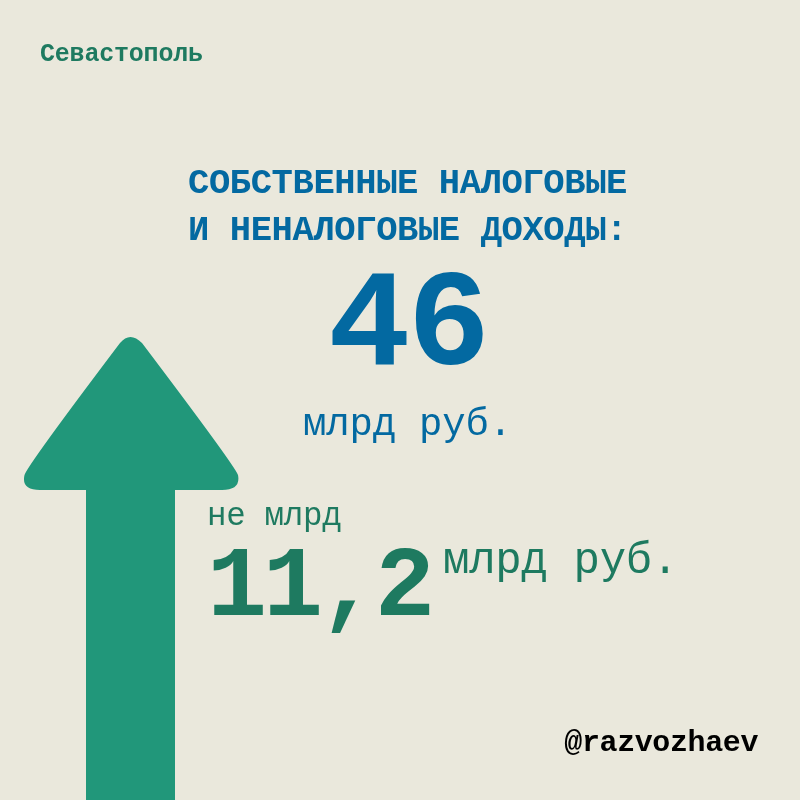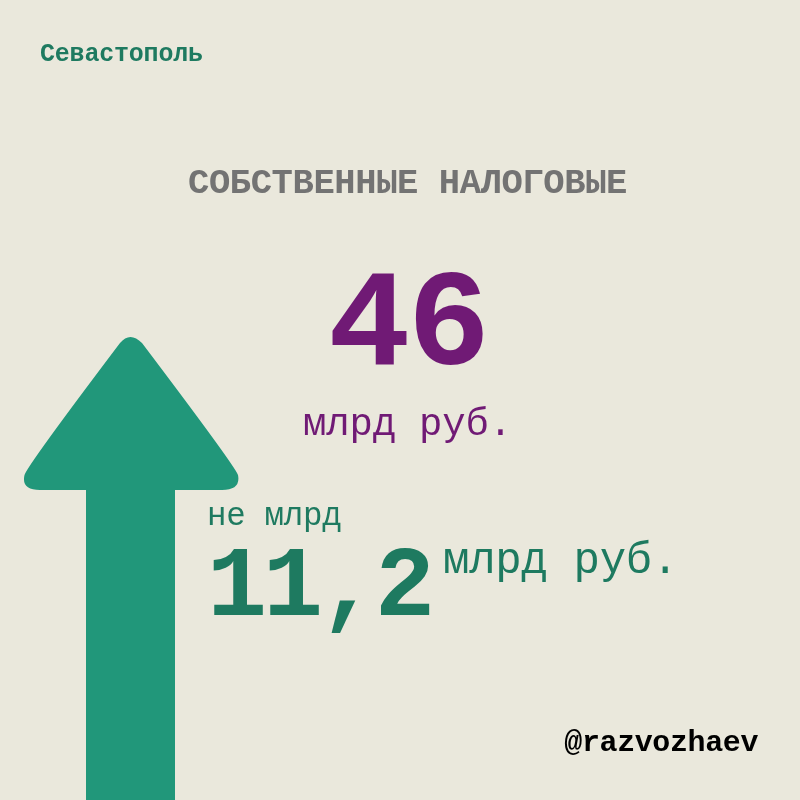--- a/index.html
+++ b/index.html
@@ -141,25 +141,26 @@
       Q 130 11 142 23
       Q 235 146 238 155
       Q 241 170 222 170
       L 175 170
       L 175 480
       Z" fill="#21977A"></path>
   </svg>
 
   <div id="city-label" style="color: rgb(30, 122, 96);">Севастополь</div>
 
-  <div id="headline" style="color: #737373;">
+  <div id="headline" style="color: #0369a1;">
     <span class="hl-line">СОБСТВЕННЫЕ НАЛОГОВЫЕ</span>
+    <span class="hl-line">И НЕНАЛОГОВЫЕ ДОХОДЫ:</span>
   </div>
 
-  <div id="primary-figure" style="color: #701a75;">
+  <div id="primary-figure" style="color: #0369a1;">
     <span id="primary-value">46</span>
     <span id="primary-unit">млрд руб.</span>
   </div>
 
   <div id="growth-block" style="color: rgb(30, 122, 96);">
     <div id="growth-caption">
       <span class="gc-line">не млрд</span>
     </div>
     <div id="growth-amount-row">
       <span id="growth-value">11,2</span>

